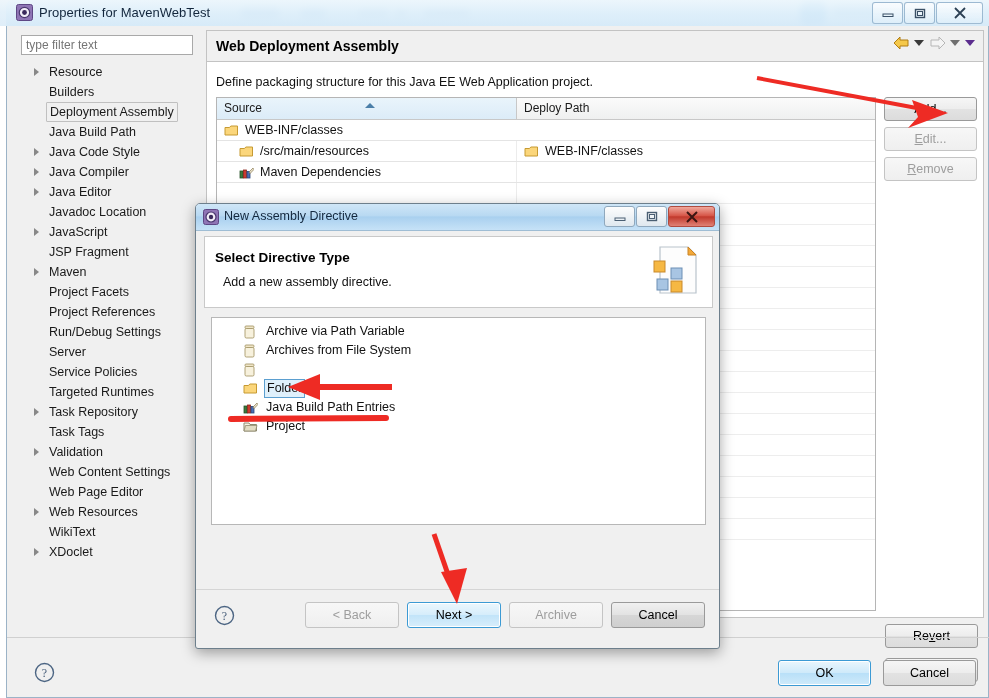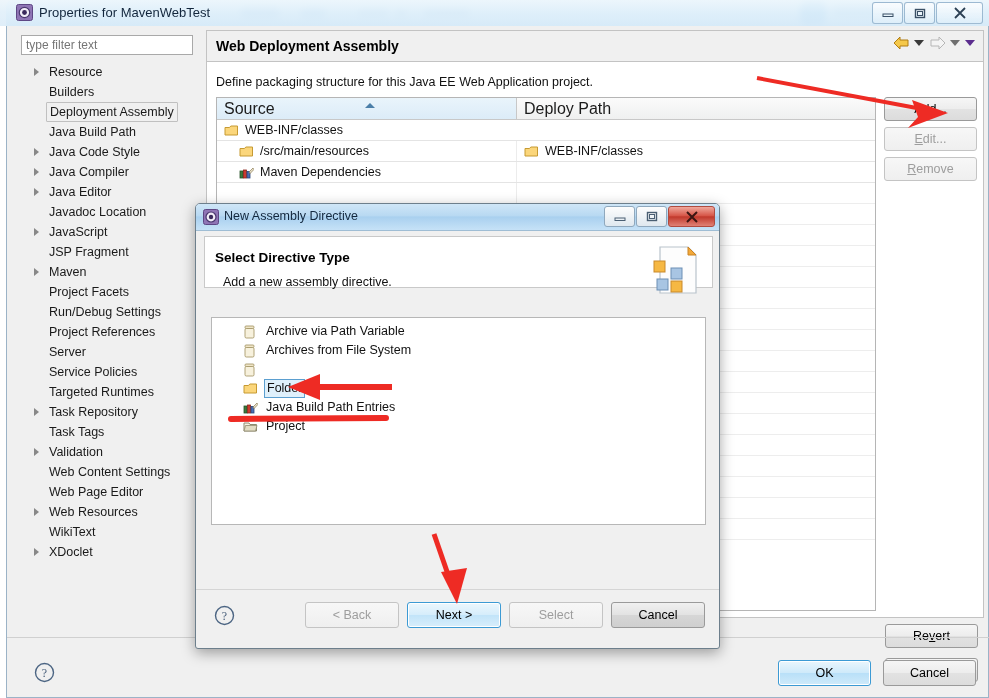--- a/index.html
+++ b/index.html
@@ -118,21 +118,21 @@
     font-size: 12.5px; color: #111;
   }
 
   
   #table {
     position: absolute; left: 9px; top: 66px; width: 660px; height: 514px;
     border: 1px solid #b5b5b5; background: #fff; box-sizing: border-box;
   }
   #thead { display: flex; height: 21px; background: linear-gradient(180deg,#fbfbfb,#eff0f0);
            border-bottom: 1px solid #c8c8c8; }
-  .th { position: relative; font-size: 16px; color: #1b1b1b; line-height: 21px; padding-left: 7px;
+  .th { position: relative; font-size: 12px; color: #1b1b1b; line-height: 21px; padding-left: 7px;
         box-sizing: border-box; }
   .th.col-src { width: 300px; border-right: 1px solid #c8c8c8; background: linear-gradient(180deg,#e9f4fb,#dcecf8); }
   .th.col-dep { flex: 1; }
   .sort-asc {
     position: absolute; left: 148px; top: 5px; width: 0; height: 0;
     border-left: 5px solid transparent; border-right: 5px solid transparent;
     border-bottom: 5px solid #4b7fa8;
   }
   .trow { display: flex; height: 20px; border-bottom: 1px solid #e4e4e4; }
   .td { box-sizing: border-box; display: flex; align-items: center; font-size: 12.5px; color: #111; }
@@ -193,21 +193,21 @@
     width: 29px; height: 19px; border: 1px solid #8fa8bd; border-radius: 3px;
     background: linear-gradient(180deg,#fdfdfd,#dfe8ef);
     display: flex; align-items: center; justify-content: center; color: #2a3d4f;
   }
   .dlg-btn.close {
     width: 45px; border-color: #b04b3f;
     background: linear-gradient(180deg,#f0a89c 0%, #d7584a 45%, #c1392c 52%, #e08276 100%);
     color: #3a1010;
   }
   #dlg-head {
-    position: absolute; left: 8px; top: 32px; width: 509px; height: 52px;
+    position: absolute; left: 8px; top: 32px; width: 509px; height: 72px;
     background: #ffffff; border: 1px solid #c9c9c9; box-sizing: border-box;
   }
   #dlg-head .h1 { position: absolute; left: 10px; top: 13px; font-size: 13.5px; font-weight: bold; color: #000; }
   #dlg-head .h2 { position: absolute; left: 18px; top: 38px; font-size: 12.5px; color: #111; }
   #dlg-head .banner { position: absolute; right: 8px; top: 6px; width: 60px; height: 58px; }
 
   #dlg-list {
     position: absolute; left: 15px; top: 113px; width: 495px; height: 208px;
     background: #ffffff; border: 1px solid #b7b7b7; box-sizing: border-box;
     padding-top: 4px;
@@ -326,24 +326,24 @@
         <span class="lbl">JSP Fragment</span>
       </div>
       <div class="tree-item">
         <span class="arrow"></span>
         <span class="lbl">Maven</span>
       </div>
       <div class="tree-item">
         <span class="lbl">Project Facets</span>
       </div>
       <div class="tree-item">
+        <span class="lbl">Project References</span>
+      </div>
+      <div class="tree-item">
         <span class="lbl">Run/Debug Settings</span>
-      </div>
-      <div class="tree-item">
-        <span class="lbl">Project References</span>
       </div>
       <div class="tree-item">
         <span class="lbl">Server</span>
       </div>
       <div class="tree-item">
         <span class="lbl">Service Policies</span>
       </div>
       <div class="tree-item">
         <span class="lbl">Targeted Runtimes</span>
       </div>
@@ -666,21 +666,21 @@
   <div id="dlg-footer">
     <span id="dlg-help">
       <svg width="21" height="21" viewBox="0 0 21 21">
         <circle cx="10.5" cy="10.5" r="9" fill="#f0f0f0" stroke="#4c6583" stroke-width="1.4"></circle>
         <text x="10.5" y="15" font-size="12" font-family="Liberation Serif, serif" text-anchor="middle" fill="#3f5673">?</text>
       </svg>
     </span>
     <div id="dlg-btnrow">
       <div class="btn disabled">&lt; Back</div>
       <div class="btn focus">Next &gt;</div>
-      <div class="btn disabled">Select</div>
+      <div class="btn disabled">Archive</div>
       <div class="btn cancel">Cancel</div>
     </div>
   </div>
 </div>
 
 <svg id="annotations">
 
   <g>
     <path d="M757 78 L938 112" stroke="#ee2b24" stroke-width="4" fill="none"></path>
     <path d="M948 113 L912 100 L918 117 L908 128 Z" fill="#ee2b24"></path>

